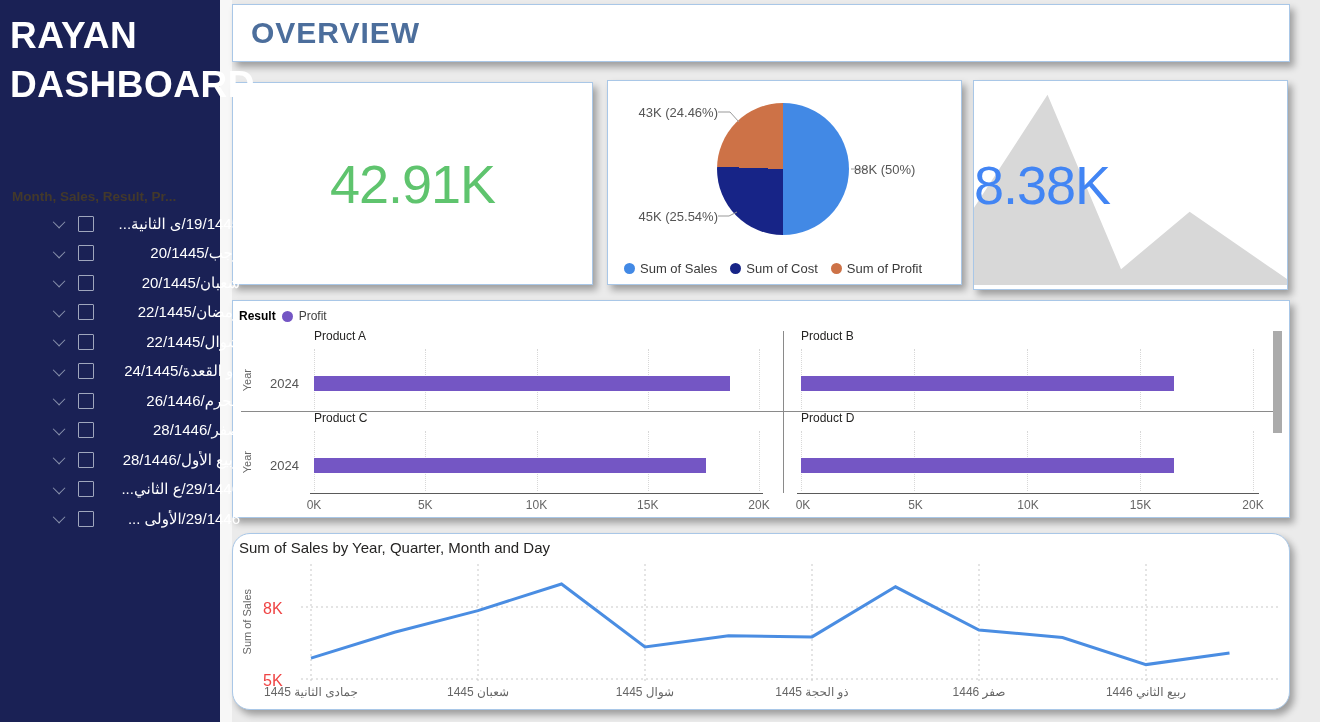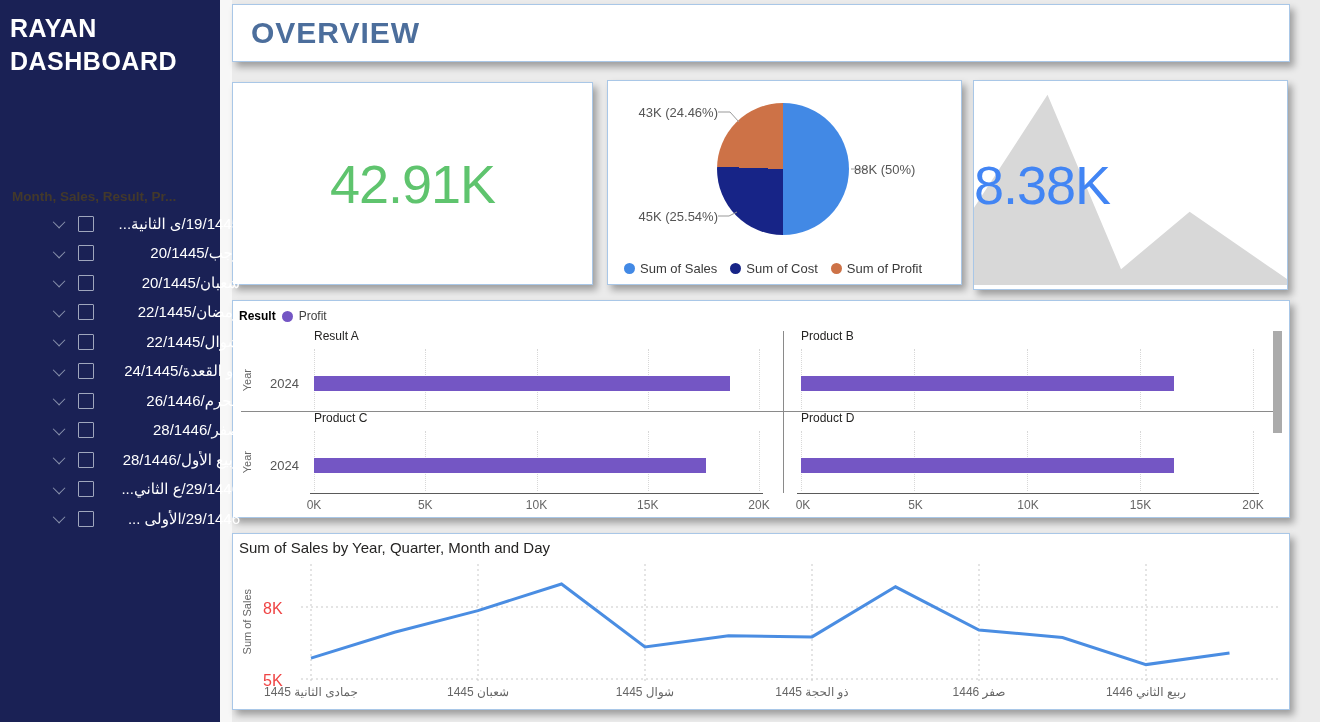--- a/index.html
+++ b/index.html
@@ -1,21 +1,21 @@
 <!DOCTYPE html>
 <html><head>
 <meta charset="utf-8">
 <style>
   html,body{margin:0;padding:0;background:#fff;font-family:"Liberation Sans",sans-serif;}
   #stage{position:relative;width:1320px;height:722px;overflow:hidden;background:#ECECEC;}
 
   
   #sidebar{position:absolute;left:0;top:0;width:220px;height:722px;background:#1A2155;z-index:2;}
   #sidebar-title{position:absolute;left:10px;top:12px;width:200px;color:#FFFFFF;
-    font-size:25px;font-weight:bold;line-height:1.32;letter-spacing:.5px;}
+    font-size:37px;font-weight:bold;line-height:1.32;letter-spacing:.5px;}
   #slicer-header{position:absolute;left:12px;top:189px;width:200px;color:#43392B;
     font-size:13.5px;font-weight:bold;white-space:nowrap;overflow:hidden;}
   #slicer-list{position:absolute;left:0;top:209px;width:220px;padding-left:36px;}
   .slicer-row{position:relative;height:29.5px;display:flex;align-items:center;}
   .chev{width:8px;height:8px;margin-left:20px;border-left:1.5px solid #8A93AD;border-bottom:1.5px solid #8A93AD;
     transform:rotate(-45deg) translateY(-2px);flex:none;}
   .cbox{width:14px;height:14px;border:1px solid #9FA6BD;border-radius:1px;margin-left:13px;flex:none;background:transparent;}
   .slbl{flex:1;margin-left:10px;margin-right:16px;color:#FFFFFF;font-size:15px;white-space:nowrap;
     overflow:hidden;text-align:right;}
   .slbl bdi{unicode-bidi:isolate;}
@@ -59,21 +59,21 @@
   .bar-title{position:absolute;font-size:12px;color:#252423;white-space:nowrap;}
   .year-rot{position:absolute;left:8px;font-size:11px;color:#666;writing-mode:vertical-rl;transform:rotate(180deg);}
   .year-cat{position:absolute;left:26px;width:40px;text-align:right;font-size:13px;color:#555;}
   #bar-divider-h{position:absolute;left:8px;top:110px;width:1032px;height:0;border-top:1px solid #8A8A8A;}
   #bar-divider-v{position:absolute;left:550px;top:30px;height:162px;width:0;border-left:1px solid #8A8A8A;}
   .bar-axis{position:absolute;top:192px;height:0;border-top:1px solid #5A5A5A;}
   .bar-tick{position:absolute;top:197px;transform:translateX(-50%);font-size:12px;color:#666;}
   #bar-scroll{position:absolute;left:1040px;top:30px;width:9px;height:102px;background:#ABABAB;}
 
   
-  #line-panel{left:12px;top:533px;width:1058px;height:177px;}
+  #line-panel{left:12px;top:533px;width:1058px;height:177px;border-radius:18px;}
   #line-title{position:absolute;left:6px;top:5px;font-size:15px;color:#252423;white-space:nowrap;}
   #line-ylab{position:absolute;left:8px;top:55px;font-size:11px;color:#666;writing-mode:vertical-rl;transform:rotate(180deg);}
   .ytick{position:absolute;left:30px;width:30px;font-size:16px;color:#ef4444;}
   .xtick{position:absolute;top:151px;transform:translateX(-50%);font-size:12px;color:#666;white-space:nowrap;}
   #line-svg{position:absolute;left:0;top:0;}
 </style>
 </head>
 <body>
 
 <div id="stage">
@@ -192,21 +192,21 @@
       </div>
       <div id="bar-cells">
           <div class="bar-cell" style="left: 81px; top: 48px; width: 445px;">
             <div class="bar-grid" style="left: 0px;"></div>
             <div class="bar-grid" style="left: 111.25px;"></div>
             <div class="bar-grid" style="left: 222.5px;"></div>
             <div class="bar-grid" style="left: 333.75px;"></div>
             <div class="bar-grid" style="left: 445px;"></div>
             <div class="bar" style="left: 0px; width: 416px; background: rgb(116, 86, 196);"></div>
           </div>
-          <div class="bar-title" style="left: 81px; top: 28px;">Result A</div>
+          <div class="bar-title" style="left: 81px; top: 28px;">Product A</div>
           <div class="bar-cell" style="left: 568px; top: 48px; width: 452px;">
             <div class="bar-grid" style="left: 0px;"></div>
             <div class="bar-grid" style="left: 113px;"></div>
             <div class="bar-grid" style="left: 226px;"></div>
             <div class="bar-grid" style="left: 339px;"></div>
             <div class="bar-grid" style="left: 452px;"></div>
             <div class="bar" style="left: 0px; width: 373px; background: rgb(116, 86, 196);"></div>
           </div>
           <div class="bar-title" style="left: 568px; top: 28px;">Product B</div>
           <div class="bar-cell" style="left: 81px; top: 130px; width: 445px;">

